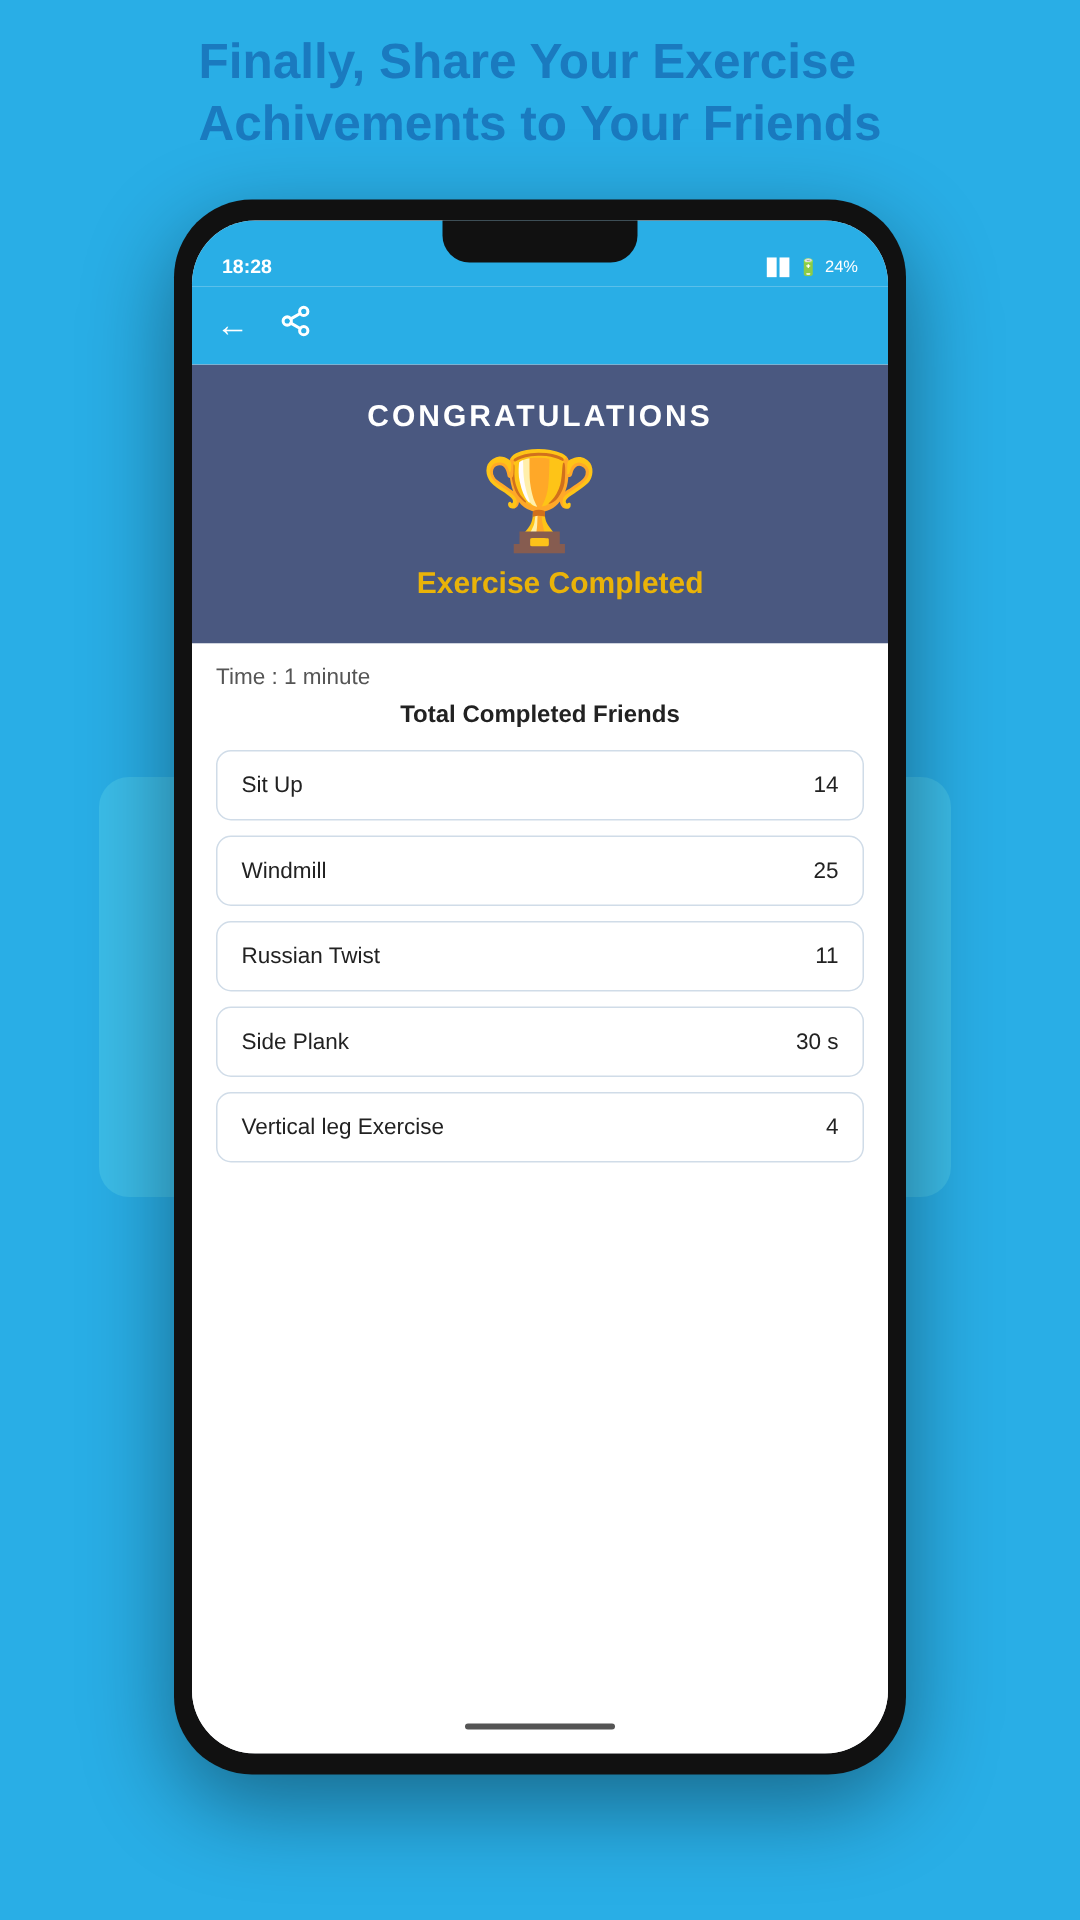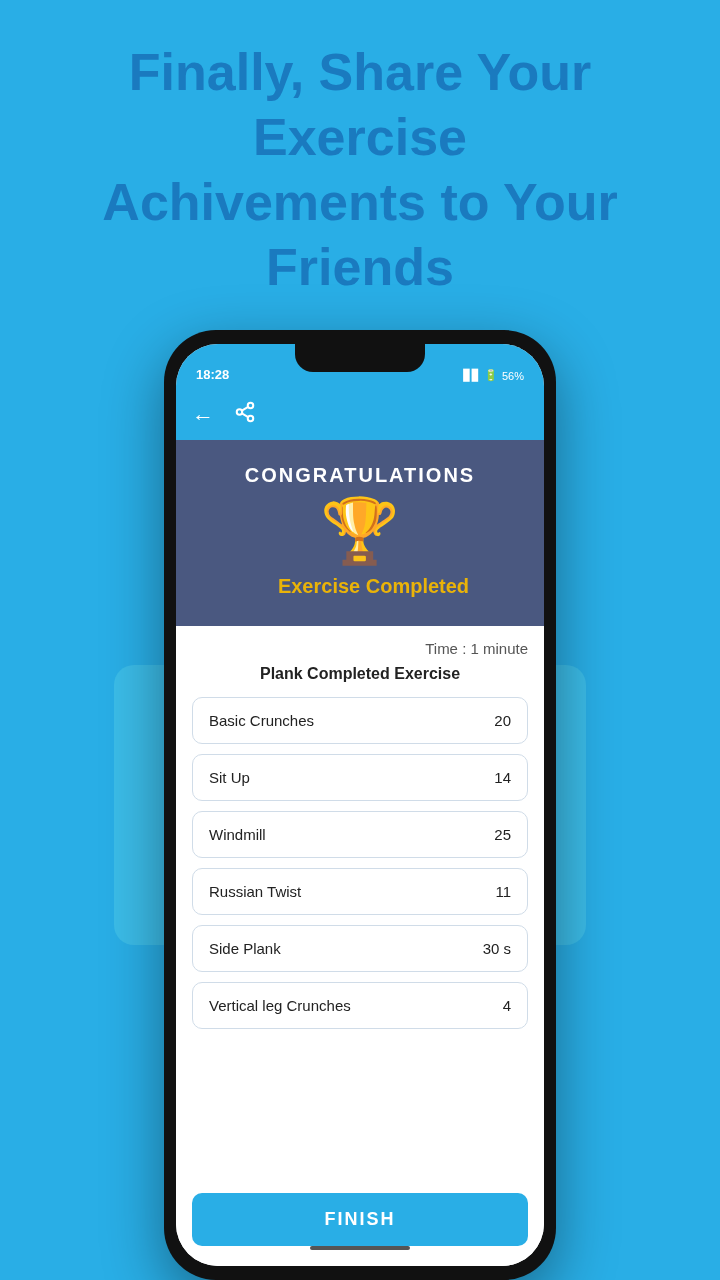--- a/index.html
+++ b/index.html
@@ -9,33 +9,32 @@
       height: 1280px;
       background: #29aee6;
       font-family: 'Arial', sans-serif;
       display: flex;
       flex-direction: column;
       align-items: center;
       overflow: hidden;
     }
 
     .page-title {
-      text-align: center;
       color: #1a7abf;
-      font-size: 52px;
+      font-size: 33px;
       font-weight: 800;
-      margin-top: 40px;
+      margin-top: 20px;
       line-height: 1.25;
       padding: 0 40px;
     }
 
     .phone-wrapper {
       position: relative;
       margin-top: 30px;
-      width: 392px;
+      width: 488px;
       height: 1050px;
     }
 
     .phone-outer {
       position: absolute;
       top: 0; left: 0; right: 0; bottom: 0;
       background: #111;
       border-radius: 52px;
       box-shadow: 0 20px 60px rgba(0,0,0,0.4);
     }
@@ -166,21 +165,21 @@
     
     .white-content {
       background: white;
       flex: 1;
       display: flex;
       flex-direction: column;
       padding: 0 16px 20px;
     }
 
     .time-text {
-      text-align: right;
+      text-align: left;
       color: #555;
       font-size: 15px;
       padding: 14px 0 8px;
     }
 
     .total-label {
       text-align: center;
       color: #222;
       font-size: 16px;
       font-weight: 700;
@@ -280,21 +279,21 @@
   <div class="phone-outer">
     <div class="phone-notch"></div>
 
     <div class="phone-screen">
 
       <div class="status-bar">
         <span class="status-time">18:28</span>
         <div class="status-icons">
           <span>▊▊</span>
           <span>🔋</span>
-          <span>56%</span>
+          <span>24%</span>
         </div>
       </div>
 
       <div class="app-bar">
         <span class="app-bar-back">←</span>
         <span class="app-bar-share">
           <svg width="22" height="22" viewBox="0 0 24 24" fill="none" stroke="white" stroke-width="2.2" stroke-linecap="round" stroke-linejoin="round">
             <circle cx="18" cy="5" r="3"></circle>
             <circle cx="6" cy="12" r="3"></circle>
             <circle cx="18" cy="19" r="3"></circle>
@@ -307,49 +306,44 @@
       <div class="content">
 
         <div class="congrats-header">
           <span class="congrats-text">CONGRATULATIONS</span>
           <span class="trophy-icon">🏆</span>
           <span class="exercise-completed-text">Exercise Completed</span>
         </div>
 
         <div class="white-content">
           <div class="time-text">Time : 1 minute</div>
-          <div class="total-label">Plank Completed Exercise</div>
+          <div class="total-label">Total Completed Friends</div>
 
           <div class="exercise-list" id="exercise-list">
-          <div class="exercise-item">
-                <span class="exercise-name">Basic Crunches</span>
-                <span class="exercise-count">20</span>
-              </div>
               <div class="exercise-item">
                 <span class="exercise-name">Sit Up</span>
                 <span class="exercise-count">14</span>
               </div>
               <div class="exercise-item">
                 <span class="exercise-name">Windmill</span>
                 <span class="exercise-count">25</span>
               </div>
               <div class="exercise-item">
                 <span class="exercise-name">Russian Twist</span>
                 <span class="exercise-count">11</span>
               </div>
               <div class="exercise-item">
                 <span class="exercise-name">Side Plank</span>
                 <span class="exercise-count">30 s</span>
               </div>
               <div class="exercise-item">
-                <span class="exercise-name">Vertical leg Crunches</span>
+                <span class="exercise-name">Vertical leg Exercise</span>
                 <span class="exercise-count">4</span>
               </div>
             </div>
 
-          <button class="finish-btn">FINISH</button>
         </div>
       </div>
     </div>
 
     <div class="phone-bottom"></div>
   </div>
 </div>
 
 </body></html>

